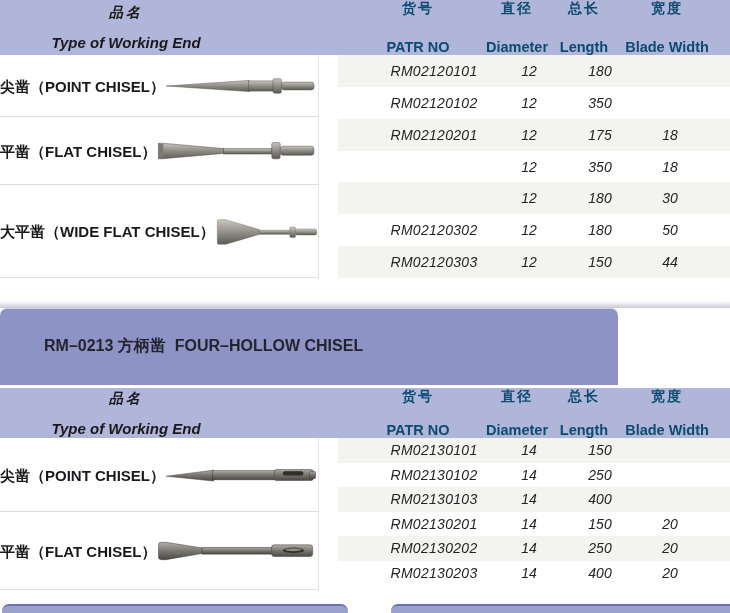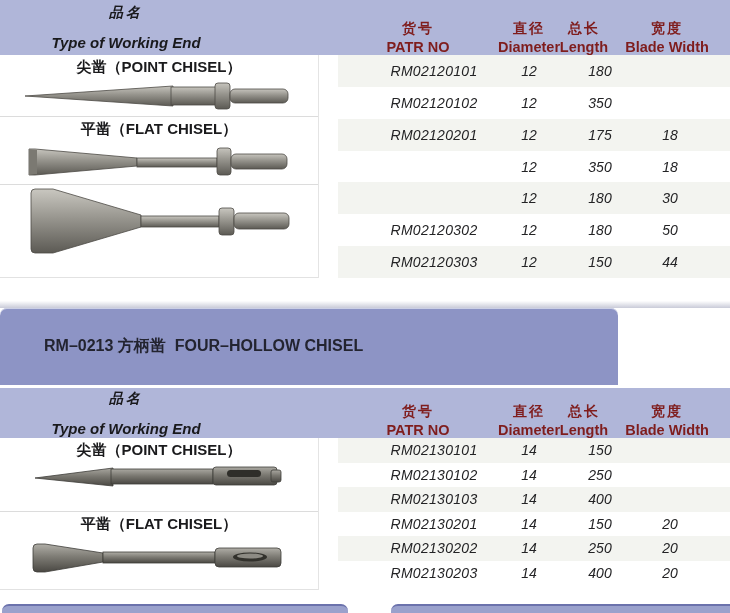--- a/index.html
+++ b/index.html
@@ -16,27 +16,27 @@
   .hdr-left {
     position:absolute; left:0; top:0; width:252px; height:100%;
     display:flex; flex-direction:column; align-items:center; justify-content:center;
     font-weight:bold; color:#19191c;font-style:italic;
   }
   .hdr-left .zh { font-size:14px; letter-spacing:3px; }
   .hdr-left .en { font-size:15px; margin-top:12px; }
   .hdr-cols { position:absolute; left:322px; top:0; width:408px; height:100%; }
   .hc {
     position:absolute; top:0; height:100%;
-    display:flex; flex-direction:column; align-items:center; justify-content:flex-end;
-    font-weight:bold; text-align:center; color:#7f1d1d;
+    display:flex; flex-direction:column; align-items:center; justify-content:space-between;
+    font-weight:bold; text-align:center; color:#0c4a6e;
   }
   .hc .zh { font-size:14px; letter-spacing:2px; }
   .hc .en { font-size:14.5px; margin-top:1px; white-space:nowrap; }
   .hc.p { left:20px;  width:152px; }
-  .hc.d { left:168px; width:78px; }
+  .hc.d { left:156px; width:78px; }
   .hc.l { left:224px; width:76px; }
   .hc.w { left:292px; width:106px; }
 
   
   .rows { position:absolute; left:338px; width:408px; display:flex; flex-direction:column;font-style:italic; }
   .rows1 { top:55px;  height:223px; }
   .rows2 { top:438px; height:147px; }
   .row { position:relative; flex:1; background:#ffffff; }
   .row.alt { background:#f3f4f0; }
   .cell { position:absolute; top:50%; transform:translateY(-50%); text-align:center; font-size:14px; color:#232325; }
@@ -44,21 +44,21 @@
   .cell.d { left:152px; width:78px; }
   .cell.l { left:224px; width:76px; }
   .cell.w { left:262px; width:140px; }
 
   
   .leftcol { position:absolute; left:0; width:319px; background:#ffffff; border-right:1px solid #e4e4e4; }
   .leftcol1 { top:55px;  height:223px; }
   .leftcol2 { top:438px; height:152px; }
   .group {
     position:relative; width:100%; border-bottom:1px solid #dcdcdc;
-    display:flex; flex-direction:column; align-items:center; overflow:hidden;text-align:center;
+    display:flex; flex-direction:row; align-items:center; overflow:hidden;text-align:center;
   }
   .group:last-child { border-bottom:1px solid #e2e2e2; }
   .glabel { font-weight:bold; font-size:15px; margin-top:3px; white-space:nowrap; color:#1a1a1c; }
   .gimg { display:block; margin-top:1px; }
 
   
   .pre-shadow { position:absolute; top:297px; left:0; width:730px; height:11px;
     background:linear-gradient(#ffffff 0%, #ffffff 35%, #c9cbd8 100%); }
   .section-band {
     position:absolute; top:308px; left:0; width:618px; height:77px;
@@ -133,20 +133,21 @@
           </linearGradient>
         </defs>
         <polygon points="4,9 10,9 112,18 112,26 10,35 4,35" fill="url(#g2)" stroke="#4c4a45" stroke-width="0.8"></polygon>
         <polygon points="4,9 12,10 12,34 4,35" fill="#7b7972"></polygon>
         <rect x="112" y="18" width="80" height="9" fill="url(#g2)" stroke="#4c4a45" stroke-width="0.8"></rect>
         <rect x="192" y="8" width="14" height="27" rx="3" fill="url(#g2)" stroke="#4c4a45" stroke-width="0.8"></rect>
         <rect x="206" y="14" width="56" height="15" rx="5" fill="url(#g2)" stroke="#4c4a45" stroke-width="0.8"></rect>
       </svg>
     </div>
     <div class="group" style="height:93px">
+      <div class="glabel">大平凿（WIDE FLAT CHISEL）</div>
       <svg class="gimg" width="268" height="70" viewBox="0 0 268 70">
         <defs>
           <linearGradient id="g3" x1="0" y1="0" x2="0" y2="1">
             <stop offset="0" stop-color="#c9c7c0"></stop>
               <stop offset=".45" stop-color="#98968f"></stop>
               <stop offset="1" stop-color="#5c5a54"></stop>
           </linearGradient>
         </defs>
         <path d="M10,3 L28,3 L116,29 L116,41 L28,67 L10,67 Q6,67 6,63 L6,7 Q6,3 10,3 Z" fill="url(#g3)" stroke="#4c4a45" stroke-width="0.8"></path>
         <rect x="116" y="30" width="78" height="11" fill="url(#g3)" stroke="#4c4a45" stroke-width="0.8"></rect>

